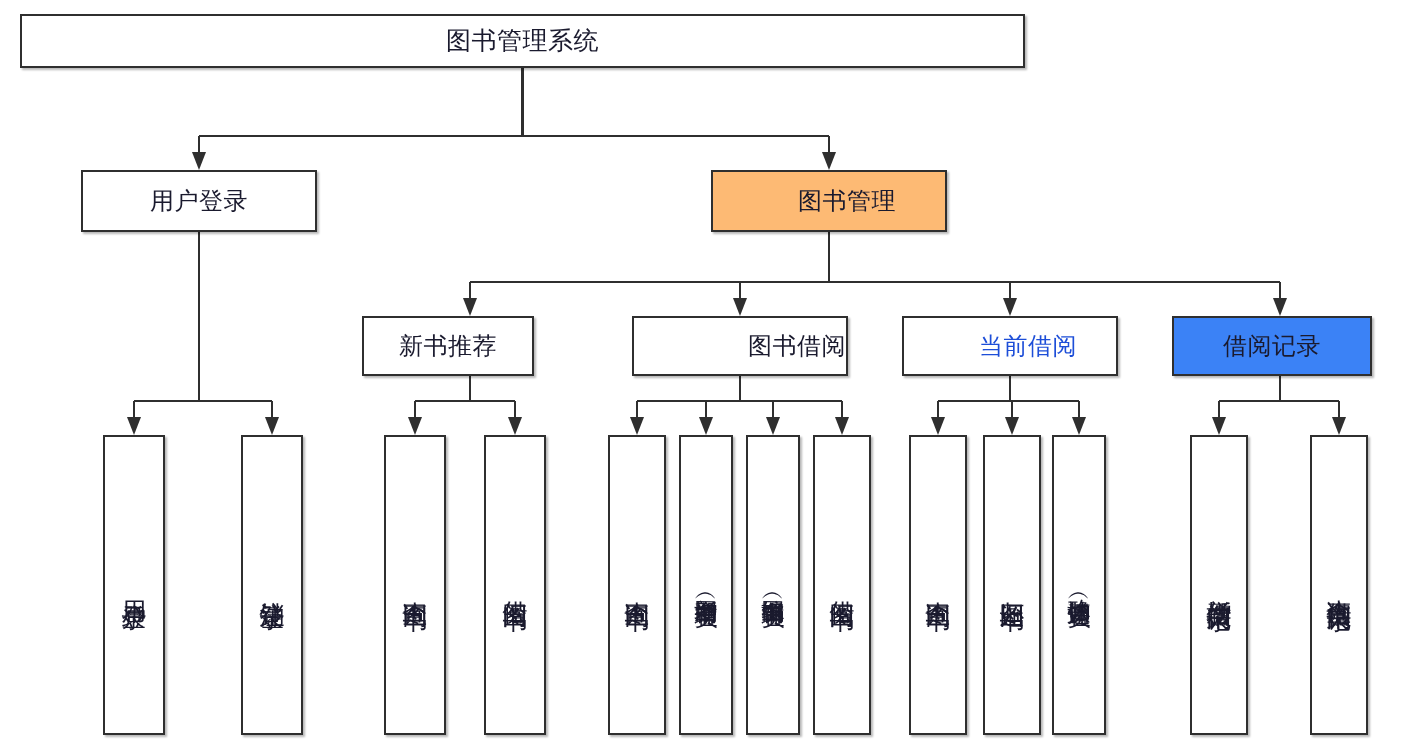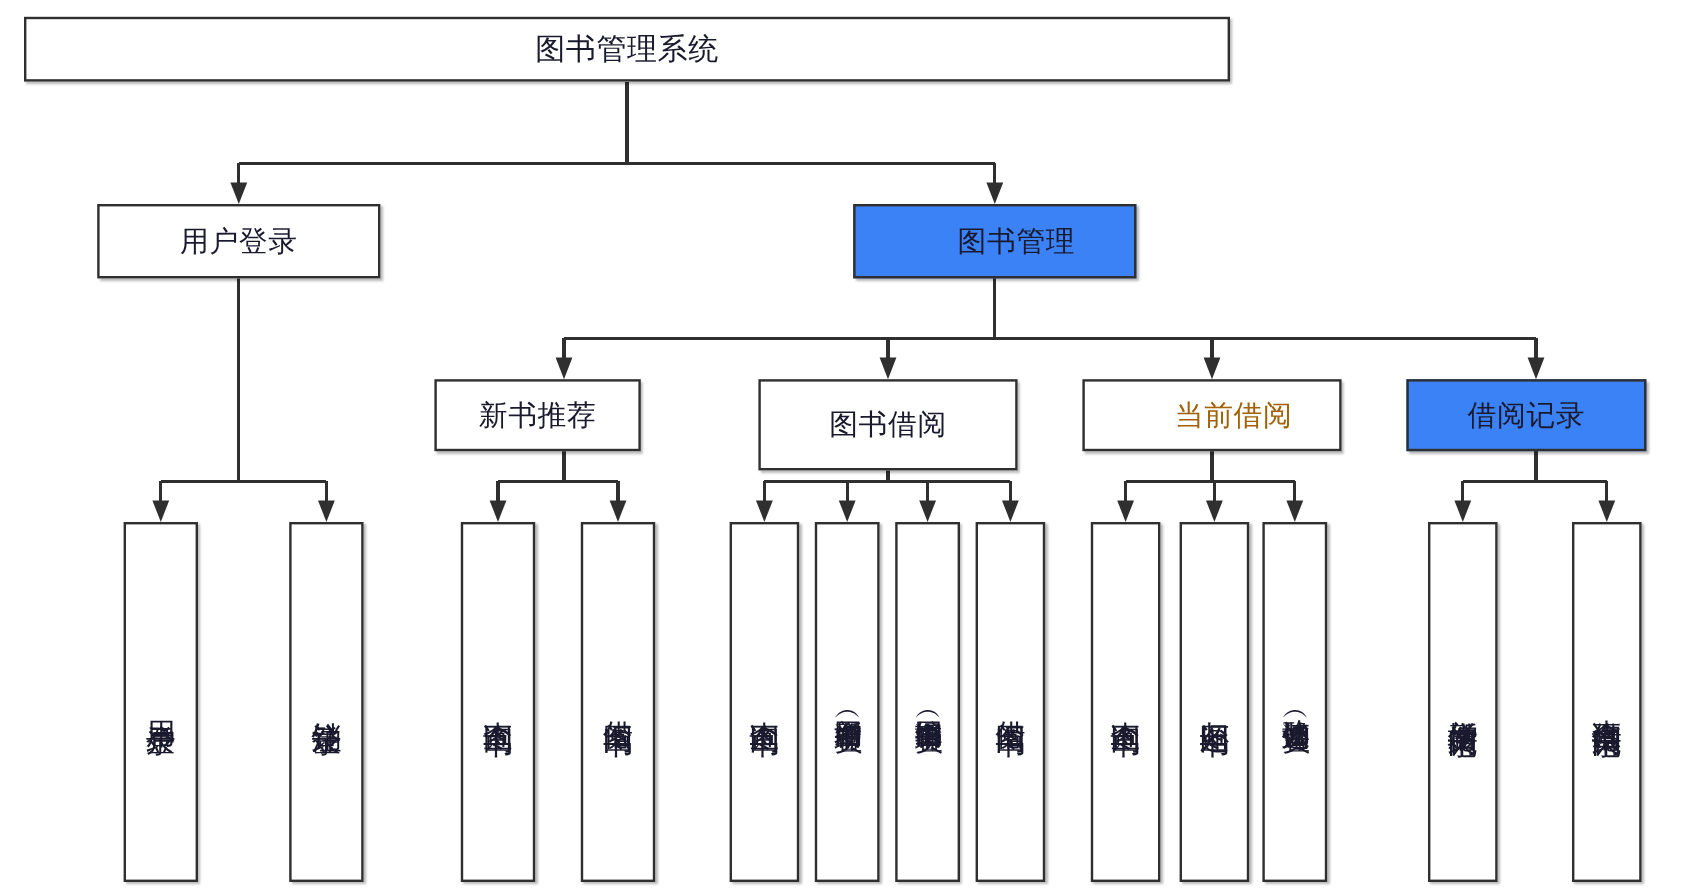--- a/index.html
+++ b/index.html
@@ -137,31 +137,31 @@
       <path d="M 1332 417 L 1346 417 L 1339 435 Z" fill="#2f2f2f"></path>
     </svg>
 
   <div id="nodes-layer">
       <div class="node horiz root" style="left: 20px; top: 14px; width: 1005px; height: 54px; border-color: rgb(47, 47, 47); background: rgb(255, 255, 255);">
         <span class="node-label" style="color: rgb(26, 26, 46);">图书管理系统</span>
       </div>
       <div class="node horiz" style="left: 81px; top: 170px; width: 236px; height: 62px; border-color: rgb(47, 47, 47); background: rgb(255, 255, 255);">
         <span class="node-label" style="color: rgb(26, 26, 46);">用户登录</span>
       </div>
-      <div class="node horiz" style="left: 711px; top: 170px; width: 236px; height: 62px; border-color: rgb(47, 47, 47); background: #3b82f6; padding-left: 36px;">
+      <div class="node horiz" style="left: 711px; top: 170px; width: 236px; height: 62px; border-color: rgb(47, 47, 47); background: #fdba74; padding-left: 36px;">
         <span class="node-label" style="color: rgb(26, 26, 46);">图书管理</span>
       </div>
       <div class="node horiz" style="left: 362px; top: 316px; width: 172px; height: 60px; border-color: rgb(47, 47, 47); background: rgb(255, 255, 255);">
         <span class="node-label" style="color: rgb(26, 26, 46);">新书推荐</span>
       </div>
-      <div class="node horiz" style="left: 632px; top: 316px; width: 216px; height: 76px; border-color: rgb(47, 47, 47); background: rgb(255, 255, 255);">
+      <div class="node horiz" style="left: 632px; top: 316px; width: 216px; height: 60px; border-color: rgb(47, 47, 47); background: rgb(255, 255, 255); justify-content: flex-end;">
         <span class="node-label" style="color: rgb(26, 26, 46);">图书借阅</span>
       </div>
       <div class="node horiz" style="left: 902px; top: 316px; width: 216px; height: 60px; border-color: rgb(47, 47, 47); background: rgb(255, 255, 255);">
-        <span class="node-label" style="color: #a16207; margin-left: 36px;">当前借阅</span>
+        <span class="node-label" style="color: #1d4ed8; margin-left: 36px;">当前借阅</span>
       </div>
       <div class="node horiz" style="left: 1172px; top: 316px; width: 200px; height: 60px; border-color: rgb(47, 47, 47); background: #3b82f6;">
         <span class="node-label" style="color: rgb(26, 26, 46);">借阅记录</span>
       </div>
       <div class="node vert" style="left: 103px; top: 435px; width: 62px; height: 300px; border-color: rgb(47, 47, 47); background: rgb(255, 255, 255);">
         <span class="node-label" style="color: rgb(26, 26, 46);">用户登录</span>
       </div>
       <div class="node vert" style="left: 241px; top: 435px; width: 62px; height: 300px; border-color: rgb(47, 47, 47); background: rgb(255, 255, 255);">
         <span class="node-label" style="color: rgb(26, 26, 46);">注销登录</span>
       </div>

